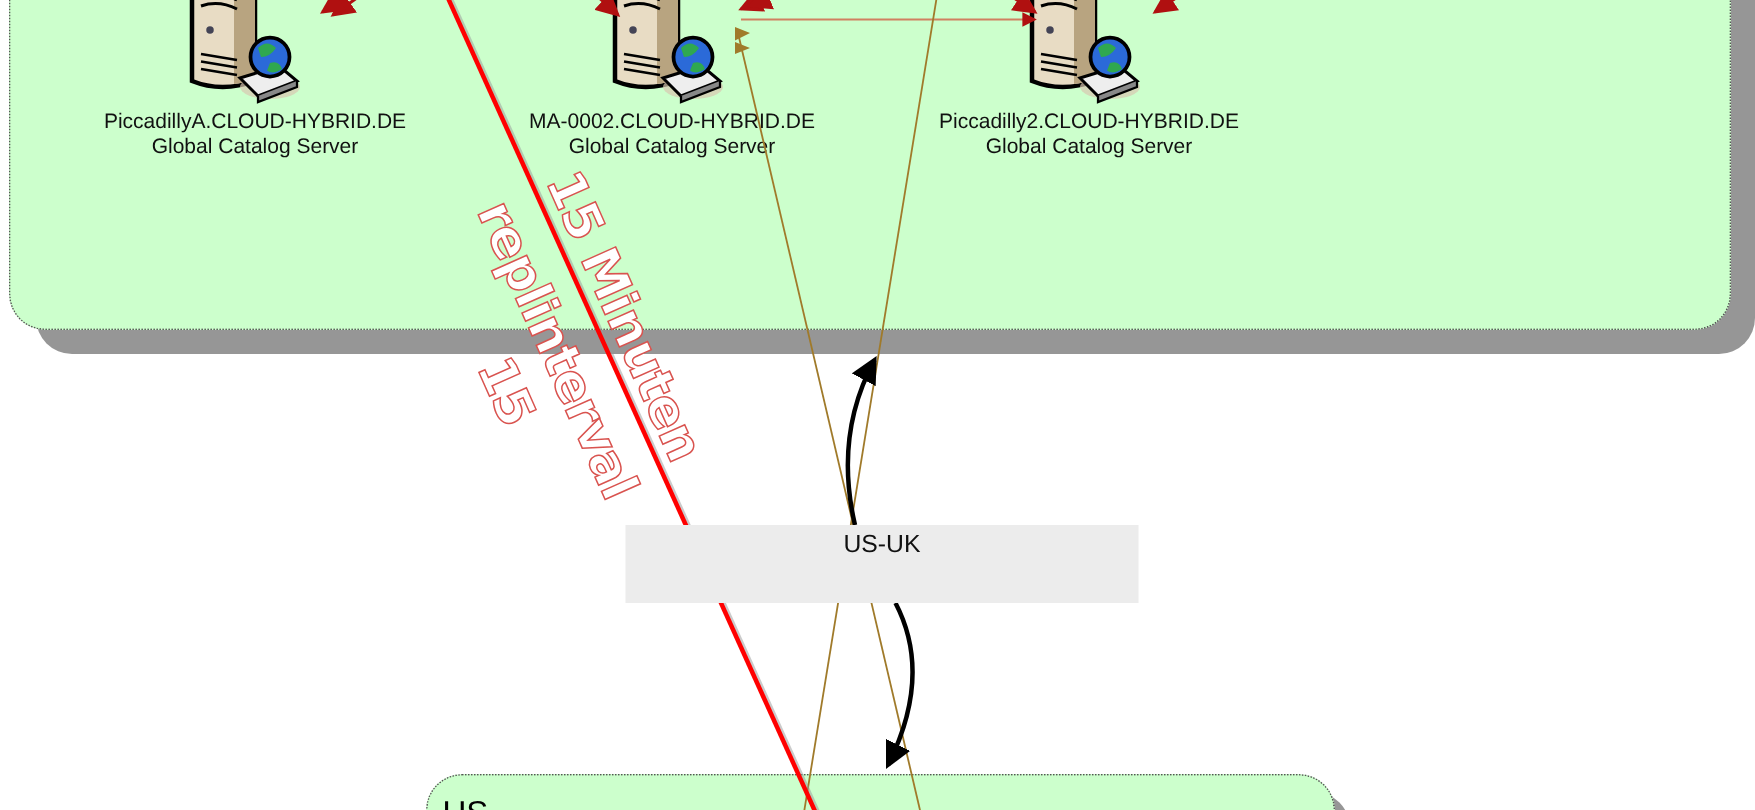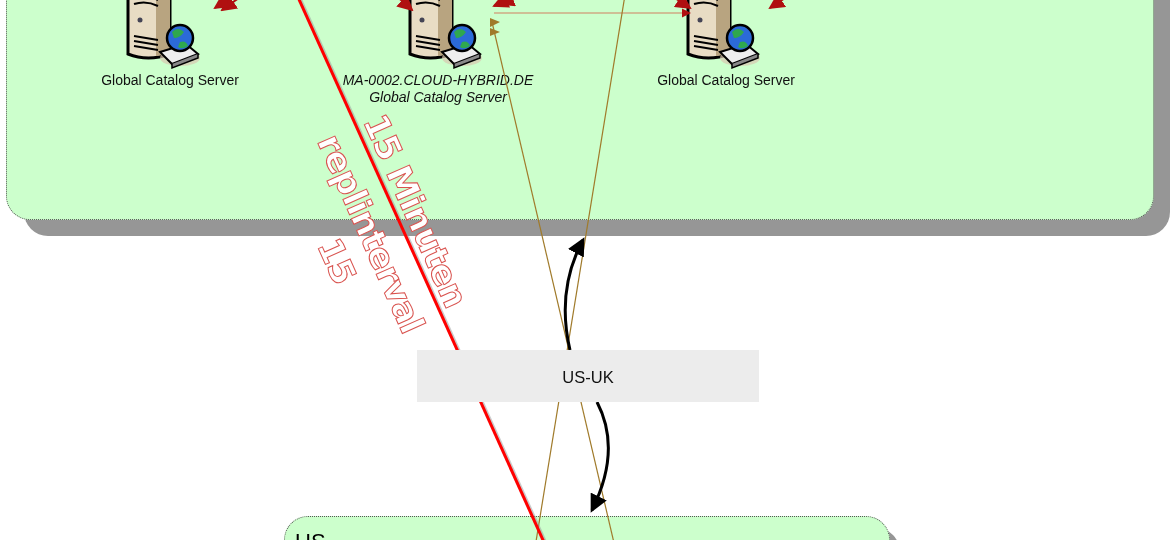--- a/index.html
+++ b/index.html
@@ -13,48 +13,50 @@
     #site-uk-shadow { left: 24px; top: -40px; width: 1146px; height: 276px; }
     #site-uk { left: 6px; top: -60px; width: 1148px; height: 280px; }
     #site-us-shadow { left: 300px; top: 528px; width: 600px; height: 60px; }
     #site-us { left: 284px; top: 516px; width: 606px; height: 60px; }
     .site-name { position: absolute; left: 10px; top: 12px; font-size: 22px; color: #000; }
     .server { position: absolute; width: 260px; text-align: center; }
     .server-label { font-size: 14px; line-height: 17px; color: #111; }
     .link-label {
       position: absolute; left: 417px; top: 350px; width: 342px; height: 52px;
       background: #ececec; text-align: center; font-size: 16.5px; line-height: 21px; color: #111;
-      padding-top: 17px; box-sizing: border-box;
+      padding-top: 3px; box-sizing: border-box;
     }
     svg.overlay { position: absolute; left: 0; top: 0; }
     .annot {
       position: absolute; font-family: "DejaVu Sans", sans-serif; font-weight: bold;
       color: #fff; -webkit-text-stroke: 1px #d9534f; font-size: 34px; white-space: nowrap;
       transform-origin: left top; letter-spacing: -1px;
     }
   </style>
 </head>
 <body>
 
 <div class="site-shadow" id="site-uk-shadow"></div>
 <div class="site" id="site-uk"></div>
 
 <div class="site-shadow" id="site-us-shadow"></div>
 <div class="site" id="site-us">
   <div class="site-name">US</div>
 </div>
 
 <div class="server" style="left:40px; top:72px;">
+  <div class="server-label">PiccadillyA.CLOUD-HYBRID.DE</div>
   <div class="server-label">Global Catalog Server</div>
 </div>
-<div class="server" style="left:308px; top:72px;font-style:italic;">
+<div class="server" style="left:318px; top:72px;">
   <div class="server-label">MA-0002.CLOUD-HYBRID.DE</div>
   <div class="server-label">Global Catalog Server</div>
 </div>
 <div class="server" style="left:596px; top:72px;">
+  <div class="server-label">Piccadilly2.CLOUD-HYBRID.DE</div>
   <div class="server-label">Global Catalog Server</div>
 </div>
 
 <svg class="overlay" width="1170" height="540" viewBox="0 0 1170 540">
   <defs>
     <marker id="redhead" markerWidth="8" markerHeight="8" refX="7" refY="4" orient="auto">
       <path d="M0,0 L8,4 L0,8 z" fill="#b01010"></path>
     </marker>
     <marker id="blackhead" markerWidth="6" markerHeight="6" refX="5" refY="3" orient="auto">
       <path d="M0,0 L6,3 L0,6 z" fill="#000"></path>

